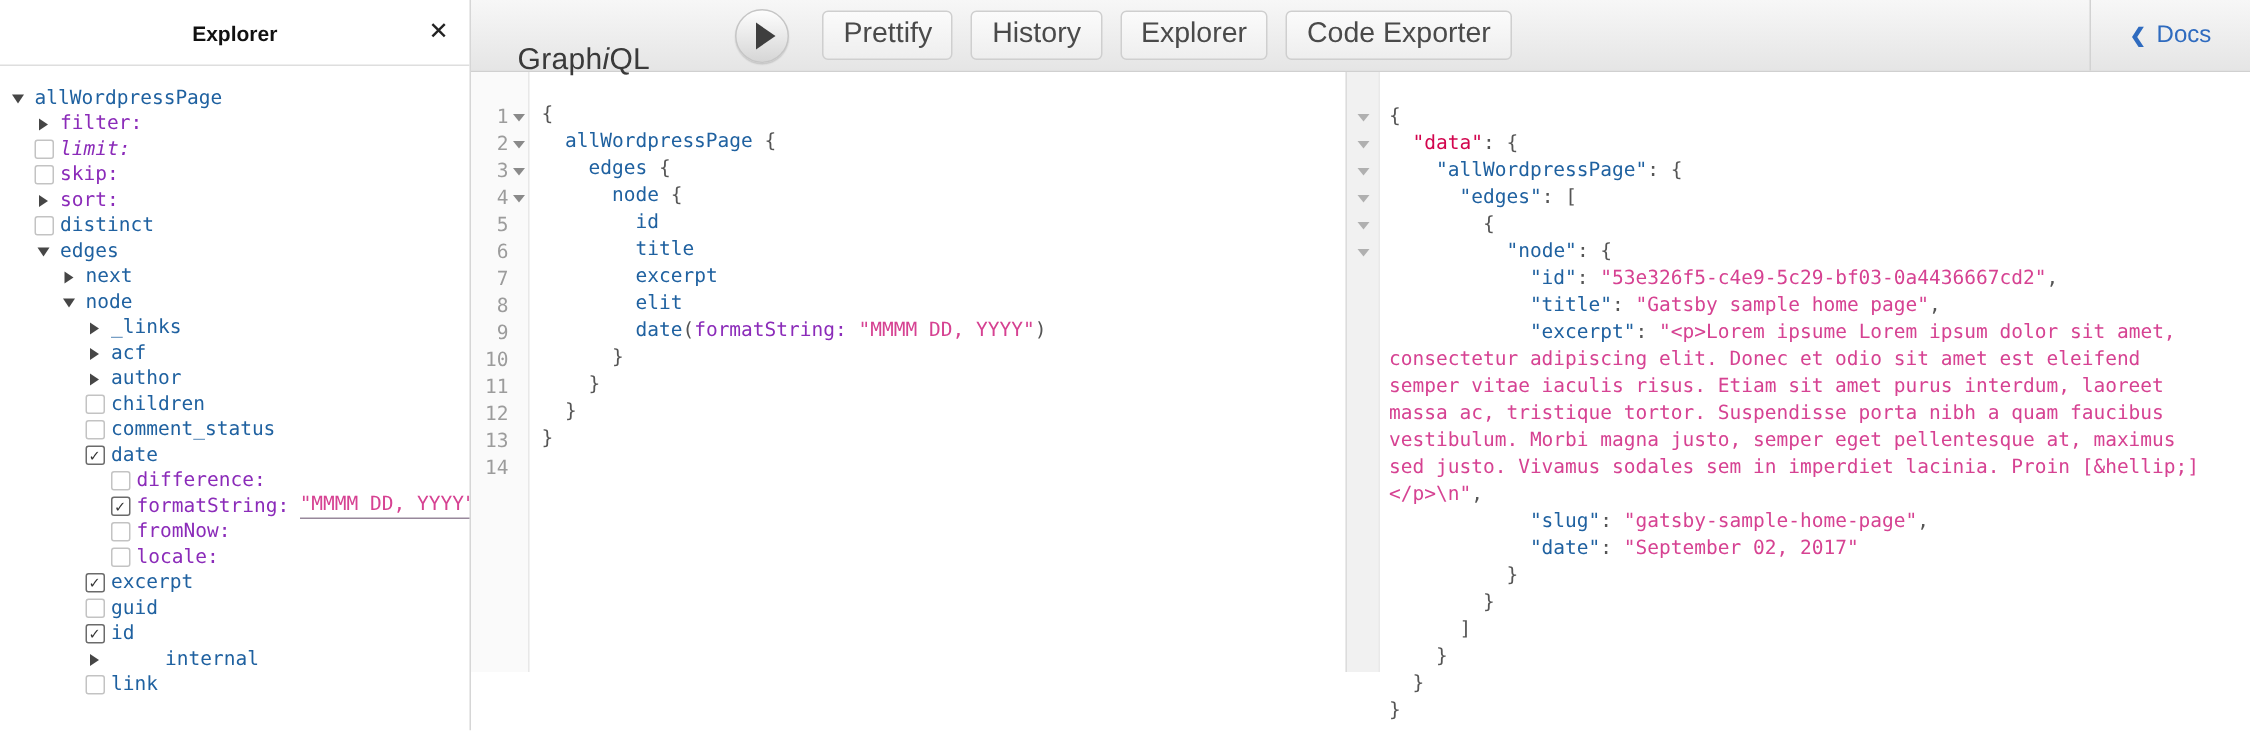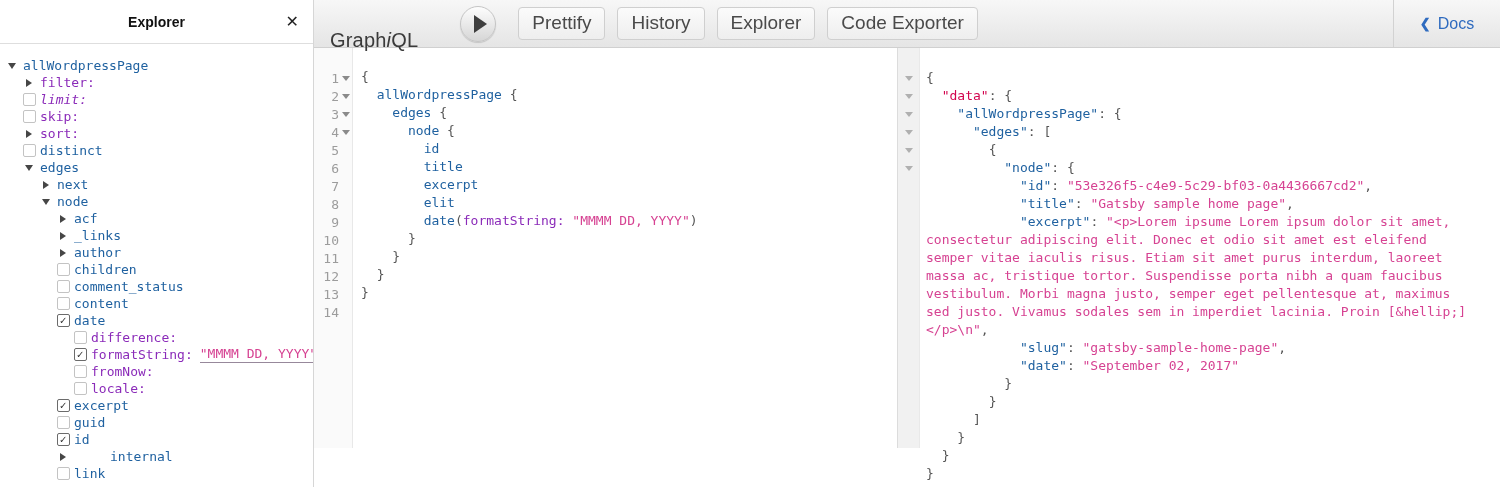--- a/index.html
+++ b/index.html
@@ -28,21 +28,21 @@
   .checkbox.checked::after { content:"✓"; font-size:11px; color:#333; line-height:1; margin-top:-1px; }
   .lbl { margin-left:3px; }
   .lbl-field { color:#1F61A0; }
   .lbl-arg   { color:#8B2BB9; }
   .arg-value { color:#D64292; margin-left:7px; border-bottom:1px solid #97889b; padding-bottom:1px; }
 
   
   .main { flex:1; display:flex; flex-direction:column; min-width:0; }
   .topbar { height:48px; flex:none; background:linear-gradient(#f7f7f7,#e5e5e5);
             border-bottom:1px solid #d0d0d0; display:flex; align-items:center; position:relative; }
-  .logo { font-size:20px; color:#3a3a3a; padding:0 16px; letter-spacing:0.2px;margin-top:33px; }
+  .logo { font-size:20px; color:#3a3a3a; padding:0 31px; letter-spacing:0.2px;margin-top:33px; }
   .logo em { font-style:italic; }
   .execute-btn { width:36px; height:36px; border-radius:50%; margin-left:26px;
                  background:linear-gradient(#fdfdfd,#d6d6d6); border:1px solid #c5c5c5;
                  box-shadow:0 1px 1px rgba(0,0,0,0.15); cursor:pointer;
                  display:flex; align-items:center; justify-content:center; flex:none; }
   .execute-arrow { width:0; height:0; border-top:9px solid transparent; border-bottom:9px solid transparent;
                    border-left:13px solid #3e3e3e; margin-left:4px; }
   .toolbar-buttons { display:flex; gap:12px; margin-left:22px; align-items:center; }
   .tb-btn { font-family:"Liberation Sans", sans-serif; font-size:19px; color:#4a4a4a;
             background:linear-gradient(#fbfbfb,#eee); border:1px solid #cfcfcf; border-radius:4px;
@@ -143,51 +143,45 @@
         <div class="tree-row" style="padding-left: 36px;">
           <span class="tree-icon">
             <span class="caret down"></span>
           </span>
           <span class="lbl lbl-field">node</span>
         </div>
         <div class="tree-row" style="padding-left: 53px;">
           <span class="tree-icon">
             <span class="caret right"></span>
           </span>
+          <span class="lbl lbl-field">_links</span>
+        </div>
+        <div class="tree-row" style="padding-left: 53px;">
+          <span class="tree-icon">
+            <span class="caret right"></span>
+          </span>
           <span class="lbl lbl-field">acf</span>
         </div>
         <div class="tree-row" style="padding-left: 53px;">
           <span class="tree-icon">
             <span class="caret right"></span>
           </span>
-          <span class="lbl lbl-field">_links</span>
-        </div>
-        <div class="tree-row" style="padding-left: 53px;">
-          <span class="tree-icon">
-            <span class="caret right"></span>
-          </span>
           <span class="lbl lbl-field">author</span>
         </div>
         <div class="tree-row" style="padding-left: 53px;">
           <span class="tree-icon">
             <span class="checkbox"></span>
           </span>
           <span class="lbl lbl-field">children</span>
         </div>
         <div class="tree-row" style="padding-left: 53px;">
           <span class="tree-icon">
             <span class="checkbox"></span>
           </span>
           <span class="lbl lbl-field">comment_status</span>
-        </div>
-        <div class="tree-row" style="padding-left: 53px;">
-          <span class="tree-icon">
-            <span class="checkbox"></span>
-          </span>
-          <span class="lbl lbl-field">content</span>
         </div>
         <div class="tree-row" style="padding-left: 53px;">
           <span class="tree-icon">
             <span class="checkbox checked"></span>
           </span>
           <span class="lbl lbl-field">date</span>
         </div>
         <div class="tree-row" style="padding-left: 70px;">
           <span class="tree-icon">
             <span class="checkbox"></span>

